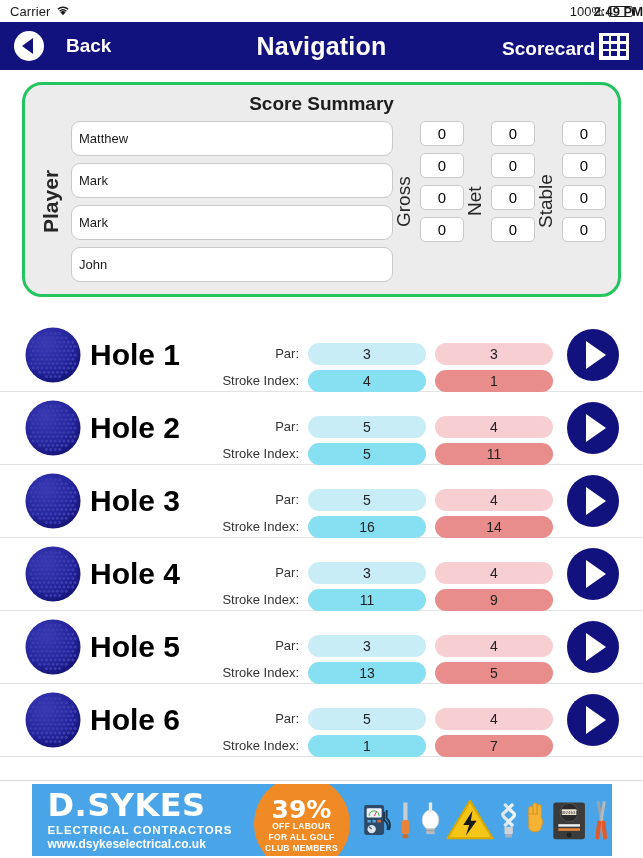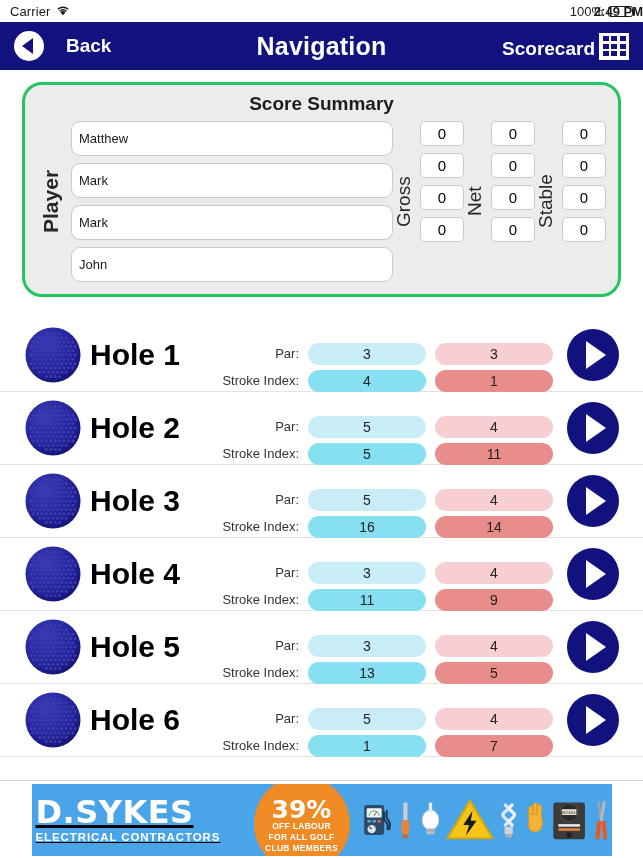--- a/index.html
+++ b/index.html
@@ -194,21 +194,21 @@
     display: flex; align-items: center; justify-content: center;
     border-top: 1px solid #d5d5d5;
     cursor: pointer;
   }
   .ad-inner {
     width: 580px; height: 72px;
     background: #49a5e8;
     display: flex; align-items: center;
     position: relative; overflow: hidden;
   }
-  .ad-text { padding-left: 4px; z-index: 3; text-decoration: underline; }
+  .ad-text { padding-left: 16px; z-index: 3; }
   .ad-brand {
     font-size: 32px; font-weight: bold; color: #fff;
     letter-spacing: .5px; line-height: 1;
     font-family: "DejaVu Sans", sans-serif;
   }
   .ad-sub {
     font-size: 11.5px; font-weight: bold; color: #fff;
     letter-spacing: .9px; margin-top: 3px;
   }
   .ad-url { font-size: 12px; font-weight: bold; color: #fff; margin-top: 1px; }
@@ -1073,20 +1073,21 @@
         <span class="play-tri"></span>
       </span>
     </div>
   </div>
 
 <div class="ad-banner">
   <div class="ad-inner">
     <div class="ad-text">
       <div class="ad-brand">D.SYKES</div>
       <div class="ad-sub">ELECTRICAL CONTRACTORS</div>
+      <div class="ad-url">www.dsykeselectrical.co.uk</div>
     </div>
     <div class="ad-badge">
       <div class="ad-badge-pct">39%</div>
       <div class="ad-badge-l">OFF LABOUR</div>
       <div class="ad-badge-l">FOR ALL GOLF</div>
       <div class="ad-badge-l">CLUB MEMBERS</div>
     </div>
     <div class="ad-tools">
 
       <svg width="40" height="52" viewBox="0 0 40 52">

